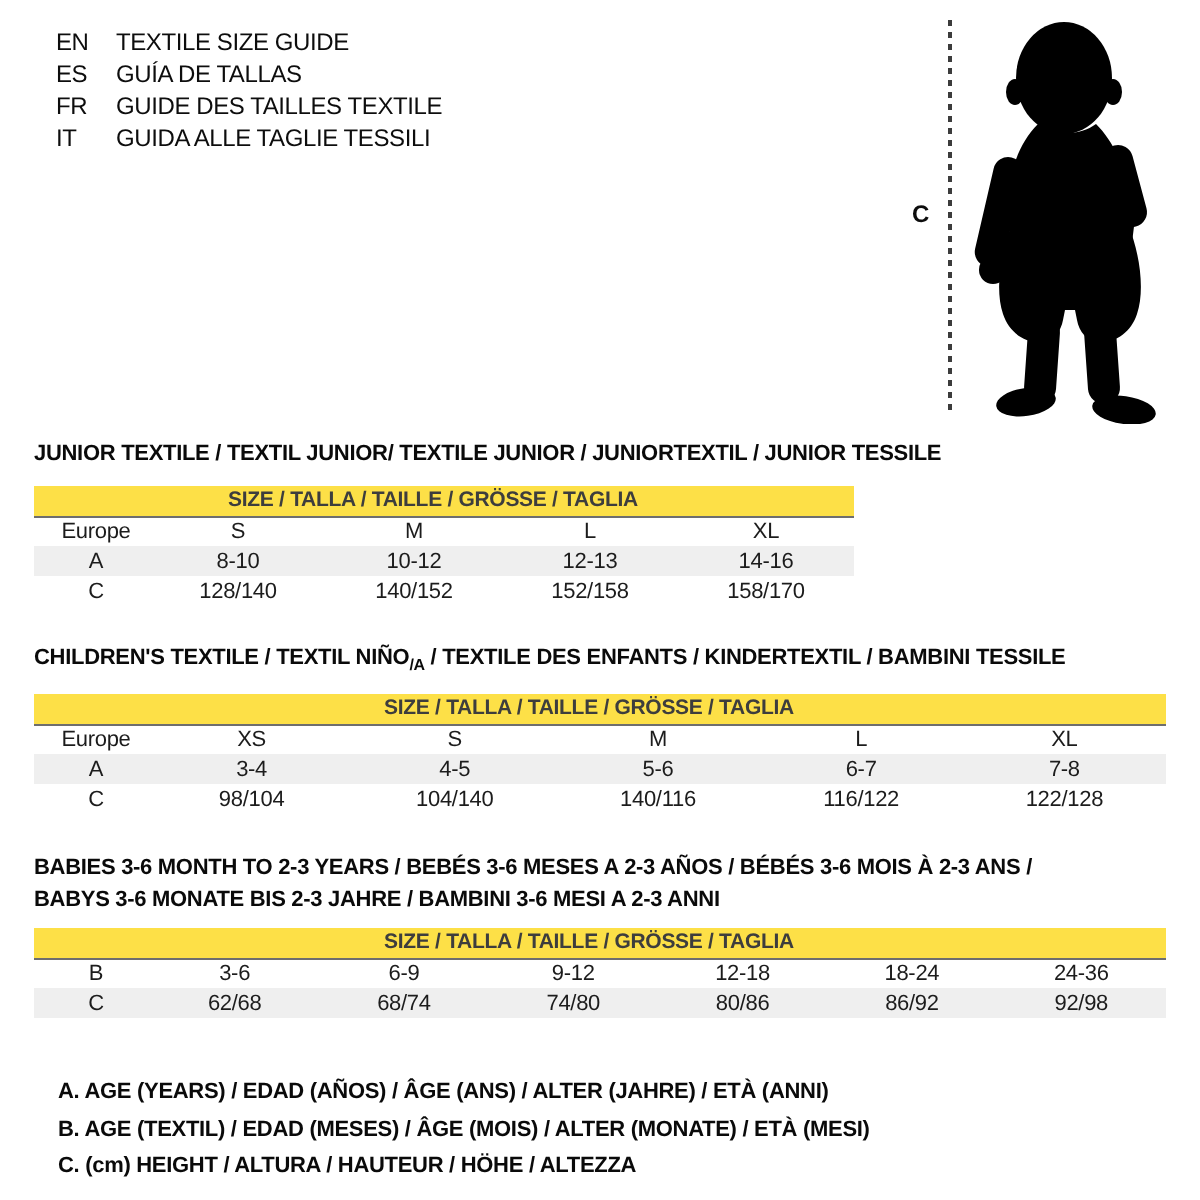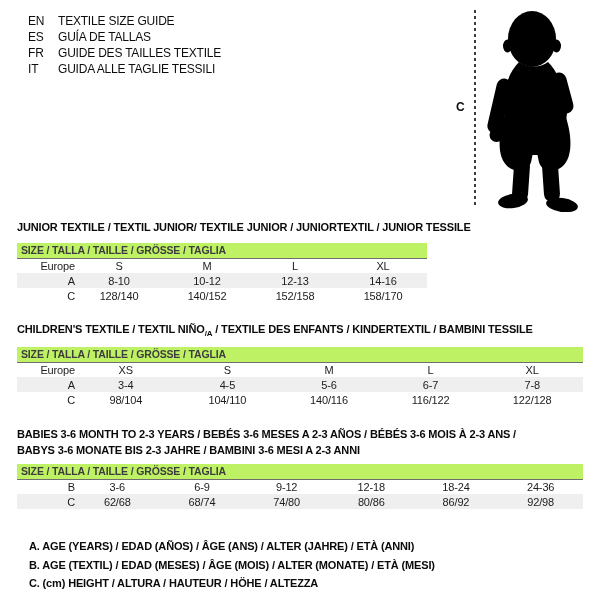--- a/index.html
+++ b/index.html
@@ -17,23 +17,23 @@
     background:repeating-linear-gradient(to bottom,#3c3c3c 0px,#3c3c3c 3px,transparent 3px,transparent 6px); }
   .c-label { position:absolute; left:456px; top:100px; font-weight:bold; font-size:12px; color:#0d0d0d; }
   .baby { position:absolute; left:486px; top:6px; width:104px; height:206px; }
 
   
   .section-heading { position:absolute; left:17px; font-weight:bold; font-size:11px; letter-spacing:-0.15px; color:#0a0a0a; line-height:16px; white-space:nowrap; }
   .section-heading sub { font-size:8px; }
 
   
   table { position:absolute; left:17px; border-collapse:collapse; table-layout:fixed; font-size:11px; letter-spacing:-0.15px; }
-  thead th { background:#bef264; color:#3d3d3d; font-weight:bold; text-align:left; padding:0 15px 0 4px; height:15px; border-bottom:1px solid #6e6e6e; font-size:10.5px; }
+  thead th { background:#fde047; color:#3d3d3d; font-weight:bold; text-align:center; padding:0 15px 0 4px; height:15px; border-bottom:1px solid #6e6e6e; font-size:10.5px; }
   tbody td { text-align:center; height:15px; padding:0; color:#1c1c1c; }
-  tbody td.row-label { text-align:right; padding-left:4px; }
+  tbody td.row-label { text-align:center; padding-left:4px; }
   tbody tr:nth-child(even) { background:#efefef; }
 
   
   .notes { position:absolute; left:17px; top:537px; font-weight:bold; font-size:11px; line-height:18.5px; letter-spacing:-0.15px; color:#0a0a0a;margin-left:12px; }
 </style>
 </head>
 <body>
 
 <div class="page">
 
@@ -144,21 +144,21 @@
           <td class="row-label">A</td>
           <td>3-4</td>
           <td>4-5</td>
           <td>5-6</td>
           <td>6-7</td>
           <td>7-8</td>
         </tr>
         <tr>
           <td class="row-label">C</td>
           <td>98/104</td>
-          <td>104/110</td>
+          <td>104/140</td>
           <td>140/116</td>
           <td>116/122</td>
           <td>122/128</td>
         </tr>
       </tbody>
   </table>
 
   <div class="section-heading" style="top:426px;">
     <div>BABIES 3-6 MONTH TO 2-3 YEARS / BEBÉS 3-6 MESES A 2-3 AÑOS / BÉBÉS 3-6 MOIS À 2-3 ANS /</div>
     <div>BABYS 3-6 MONATE BIS 2-3 JAHRE / BAMBINI 3-6 MESI A 2-3 ANNI</div>

